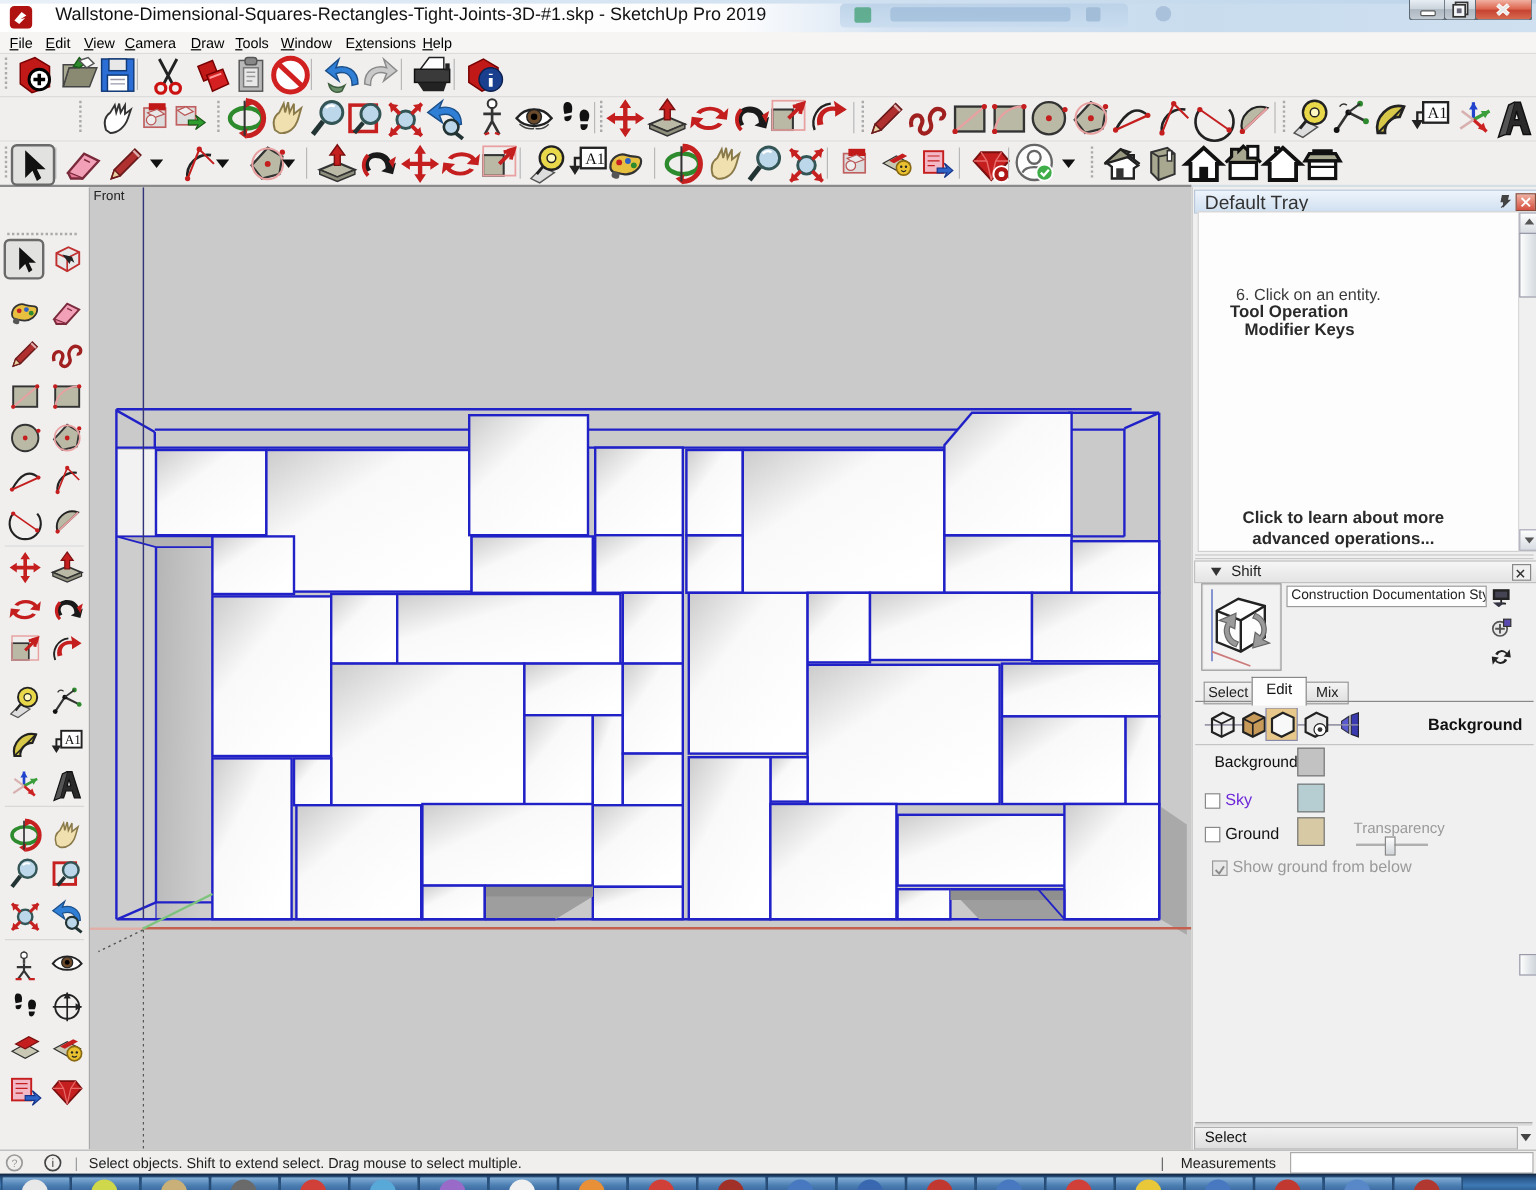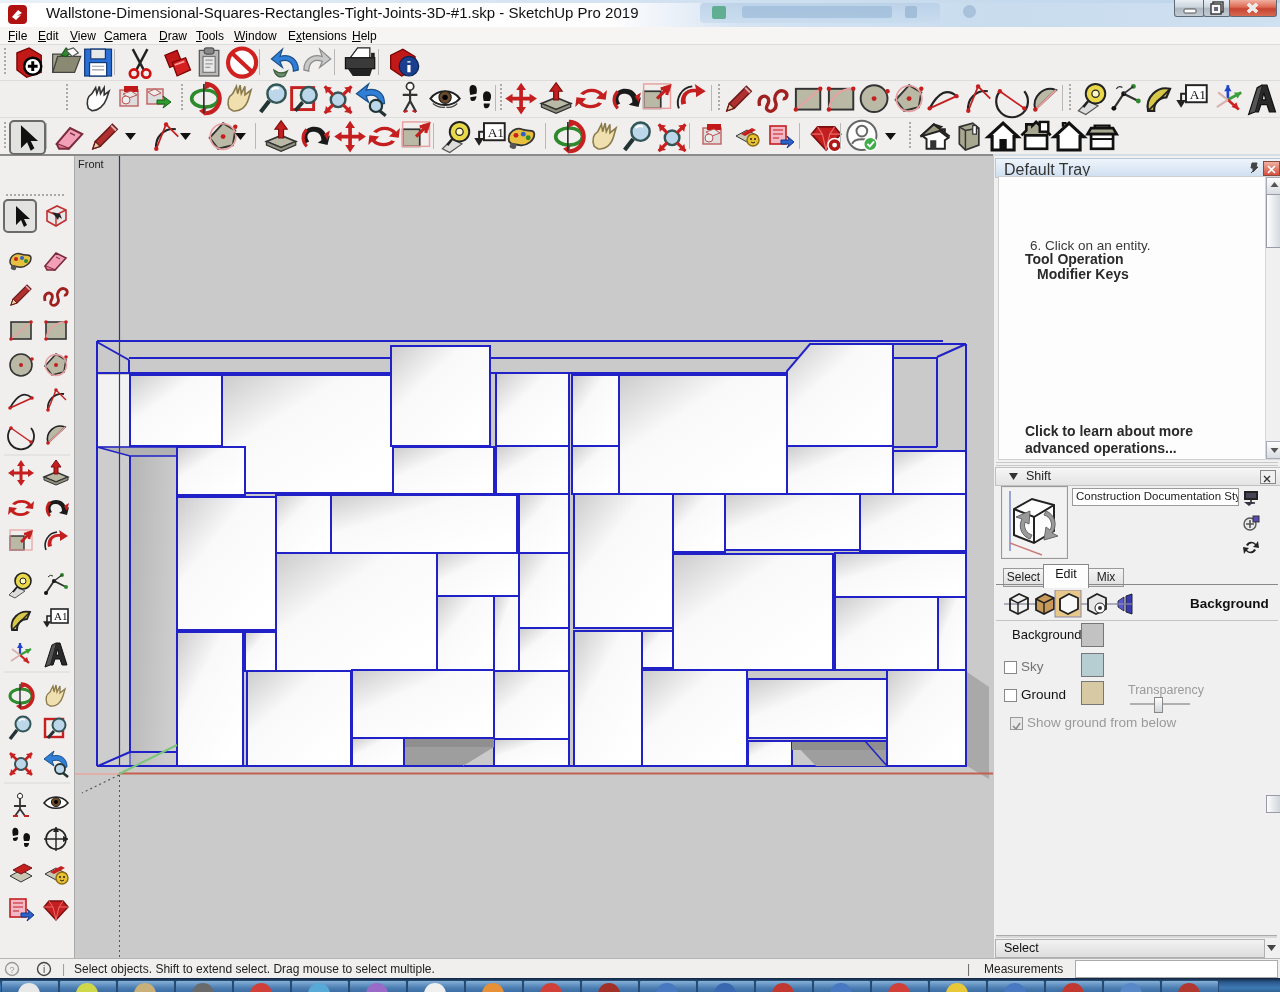--- a/index.html
+++ b/index.html
@@ -820,21 +820,21 @@
   <div class="abs" style="left:267px;top:2px;width:15px;height:13px;background:linear-gradient(#f0b0a0,#d55040);border:1px solid #8a4a3a;">
     <svg width="15" height="13">
             <path d="M4 3 l7 7 M11 3 l-7 7" stroke="#fff" stroke-width="1.6"></path>
           </svg>
   </div>
 </div>
 <div class="abs" style="left:4px;top:20px;width:266px;height:282px;background:#fdfdfd;border:1px solid #d0d0d0;"></div>
 <div class="abs b11" style="left:31px;top:66px;margin-top:29px;">Tool Operation</div>
 <div class="abs t11" style="left:36px;top:82px;">6. Click on an entity.</div>
 <div class="abs b11" style="left:31px;top:110px;margin-left:12px;">Modifier Keys</div>
-<div class="abs b11" style="left:31px;top:267px;width:225px;line-height:17px;">Click to learn about more advanced operations...</div>
+<div class="abs b11" style="left:13px;top:267px;width:225px;line-height:17px;text-align:center;">Click to learn about more advanced operations...</div>
 
 <div class="abs" style="left:271px;top:20px;width:15px;height:282px;background:#f0f0f0;border:1px solid #d8d8d8;">
   <div style="position:absolute;left:0;top:0;width:15px;height:16px;background:linear-gradient(#fdfdfd,#d8dde2);border:1px solid #aab;"><svg width="15" height="15">
             <path d="M7.5 4 l4 5 h-8Z" fill="#555"></path>
           </svg></div>
   <div style="position:absolute;left:0;top:17px;width:15px;height:52px;background:linear-gradient(to right,#fdfdfd,#cfd5db);border:1px solid #99a;"></div>
   <div style="position:absolute;left:0;bottom:0;width:15px;height:16px;background:linear-gradient(#fdfdfd,#d8dde2);border:1px solid #aab;"><svg width="15" height="15">
             <path d="M7.5 11 l4 -5 h-8Z" fill="#555"></path>
           </svg></div>
 </div>
@@ -910,21 +910,21 @@
           <path d="M12 3 l6 -2 0 20 -6 -2Z" fill="#3a3ab0" stroke="#223"></path>
           <path d="M2 11 h16" stroke="#99a"></path>
         </g>
   <text x="188" y="18" font-size="13.5" font-weight="bold" fill="#111">Background</text>
 </svg>
 <div class="abs" style="left:2px;top:464px;width:282px;height:1px;background:#c4c4c4;"></div>
 
 <div class="abs" style="left:18px;top:471px;font-size:13px;color:#111">Background</div>
 <div class="abs" style="left:87px;top:467px;width:21px;height:22px;background:#c2c2c2;border:1px solid #777;"></div>
 <div class="abs" style="left:10px;top:505px;width:11px;height:11px;background:#fff;border:1px solid #888;"></div>
-<div class="abs" style="left:27px;top:503px;font-size:13.5px;color:#737373">Sky</div>
+<div class="abs" style="left:27px;top:503px;font-size:13.5px;color:#6d28d9">Sky</div>
 <div class="abs" style="left:87px;top:497px;width:21px;height:22px;background:#b6cdd2;border:1px solid #777;"></div>
 <div class="abs" style="left:10px;top:533px;width:11px;height:11px;background:#fff;border:1px solid #888;"></div>
 <div class="abs" style="left:27px;top:531px;font-size:13.5px;color:#111">Ground</div>
 <div class="abs" style="left:87px;top:525px;width:21px;height:22px;background:#d6c9a3;border:1px solid #777;"></div>
 <div class="abs" style="left:134px;top:527px;font-size:12.5px;color:#9a9a9a">Transparency</div>
 <div class="abs" style="left:136px;top:547px;width:60px;height:2px;background:#b0b0b0;"></div>
 <div class="abs" style="left:160px;top:541px;width:7px;height:14px;background:linear-gradient(#fdfdfd,#d0d5da);border:1px solid #888;"></div>
 <div class="abs" style="left:16px;top:561px;width:11px;height:11px;background:#e8e8e8;border:1px solid #999;"><svg width="11" height="11">
           <path d="M2 5 l3 3 4 -6" stroke="#8a8a8a" stroke-width="1.6" fill="none"></path>
         </svg></div>

